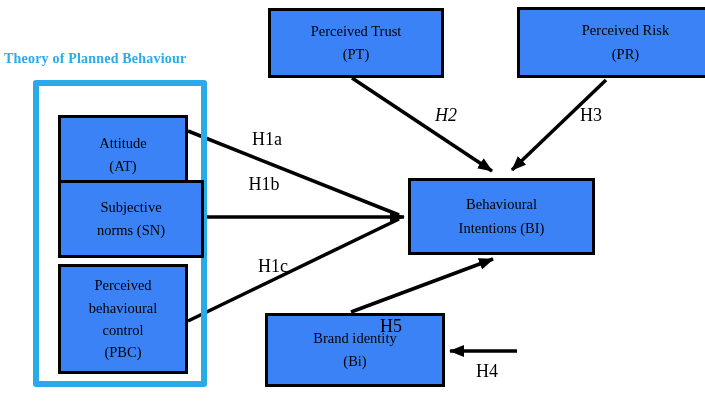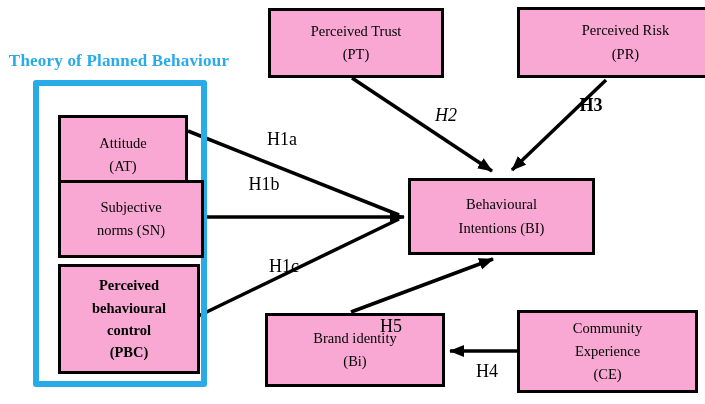--- a/index.html
+++ b/index.html
@@ -9,45 +9,45 @@
     font-family:"Liberation Serif","DejaVu Serif",serif; color:var(--ink);
     overflow:hidden;
   }
   .arrows { position:absolute; left:0; top:0; width:705px; height:404px; }
   .tpb-frame {
     position:absolute; left:33px; top:80px; width:174px; height:307px;
     box-sizing:border-box; border:6px solid var(--accent); border-radius:3px;
     background:transparent;
   }
   .tpb-title {
-    position:absolute; left:4px; top:51px; width:230px; text-align:center;
-    font-size:17px; font-weight:bold; color:var(--accent); letter-spacing:0.2px;
+    position:absolute; left:4px; top:51px; width:230px; text-align:left;
+    font-size:14px; font-weight:bold; color:var(--accent); letter-spacing:0.2px;
   }
   .node {
     position:absolute; box-sizing:border-box; border:3px solid var(--ink);
-    background:#f9a8d4; display:flex; align-items:center; justify-content:center;
+    background:#3b82f6; display:flex; align-items:center; justify-content:center;
     text-align:center; white-space:pre-line; font-size:14.5px; line-height:1.6;
   }
   .n-attitude { left:58px;  top:93px;  width:130px; height:80px;margin-top:22px; }
   .n-sn       { left:58px;  top:180px; width:146px; height:78px; }
-  .n-pbc      { left:58px;  top:264px; width:142px; height:110px; line-height:1.55;font-weight:bold; }
+  .n-pbc      { left:58px;  top:264px; width:130px; height:110px; line-height:1.55; }
   .n-pt       { left:268px; top:8px;   width:176px; height:70px; }
   .n-pr       { left:517px; top:7px;   width:217px; height:71px; }
   .n-bi       { left:408px; top:178px; width:187px; height:77px; }
   .n-brand    { left:265px; top:313px; width:180px; height:74px; }
   .n-ce       { left:517px; top:310px; width:181px; height:83px; }
   .hlabel {
     position:absolute; transform:translate(-50%,-50%); font-size:18px;
     color:var(--ink); background:transparent;
   }
-  .p-h1a { left:282px; top:139px; }
+  .p-h1a { left:267px; top:139px; }
   .p-h1b { left:264px; top:184px; }
-  .p-h1c { left:284px; top:266px; }
+  .p-h1c { left:273px; top:266px; }
   .p-h2  { left:446px; top:115px;font-style:italic; }
-  .p-h3  { left:591px; top:105px;font-weight:bold; }
+  .p-h3  { left:591px; top:115px; }
   .p-h4  { left:487px; top:371px; }
   .p-h5  { left:391px; top:283px;margin-top:43px; }
 </style>
 </head>
 <body>
 
 <div class="stage">
 
   <svg class="arrows" viewBox="0 0 705 404">
     <defs>
@@ -81,23 +81,20 @@
 control
 (PBC)</div>
   <div class="node n-pt">Perceived Trust
 (PT)</div>
   <div class="node n-pr">Perceived Risk
 (PR)</div>
   <div class="node n-bi">Behavioural
 Intentions (BI)</div>
   <div class="node n-brand">Brand identity
 (Bi)</div>
-  <div class="node n-ce">Community
-Experience
-(CE)</div>
 
   <div class="hlabel p-h1a">H1a</div>
   <div class="hlabel p-h1b">H1b</div>
   <div class="hlabel p-h1c">H1c</div>
   <div class="hlabel p-h2">H2</div>
   <div class="hlabel p-h3">H3</div>
   <div class="hlabel p-h4">H4</div>
   <div class="hlabel p-h5">H5</div>
 
 </div>

